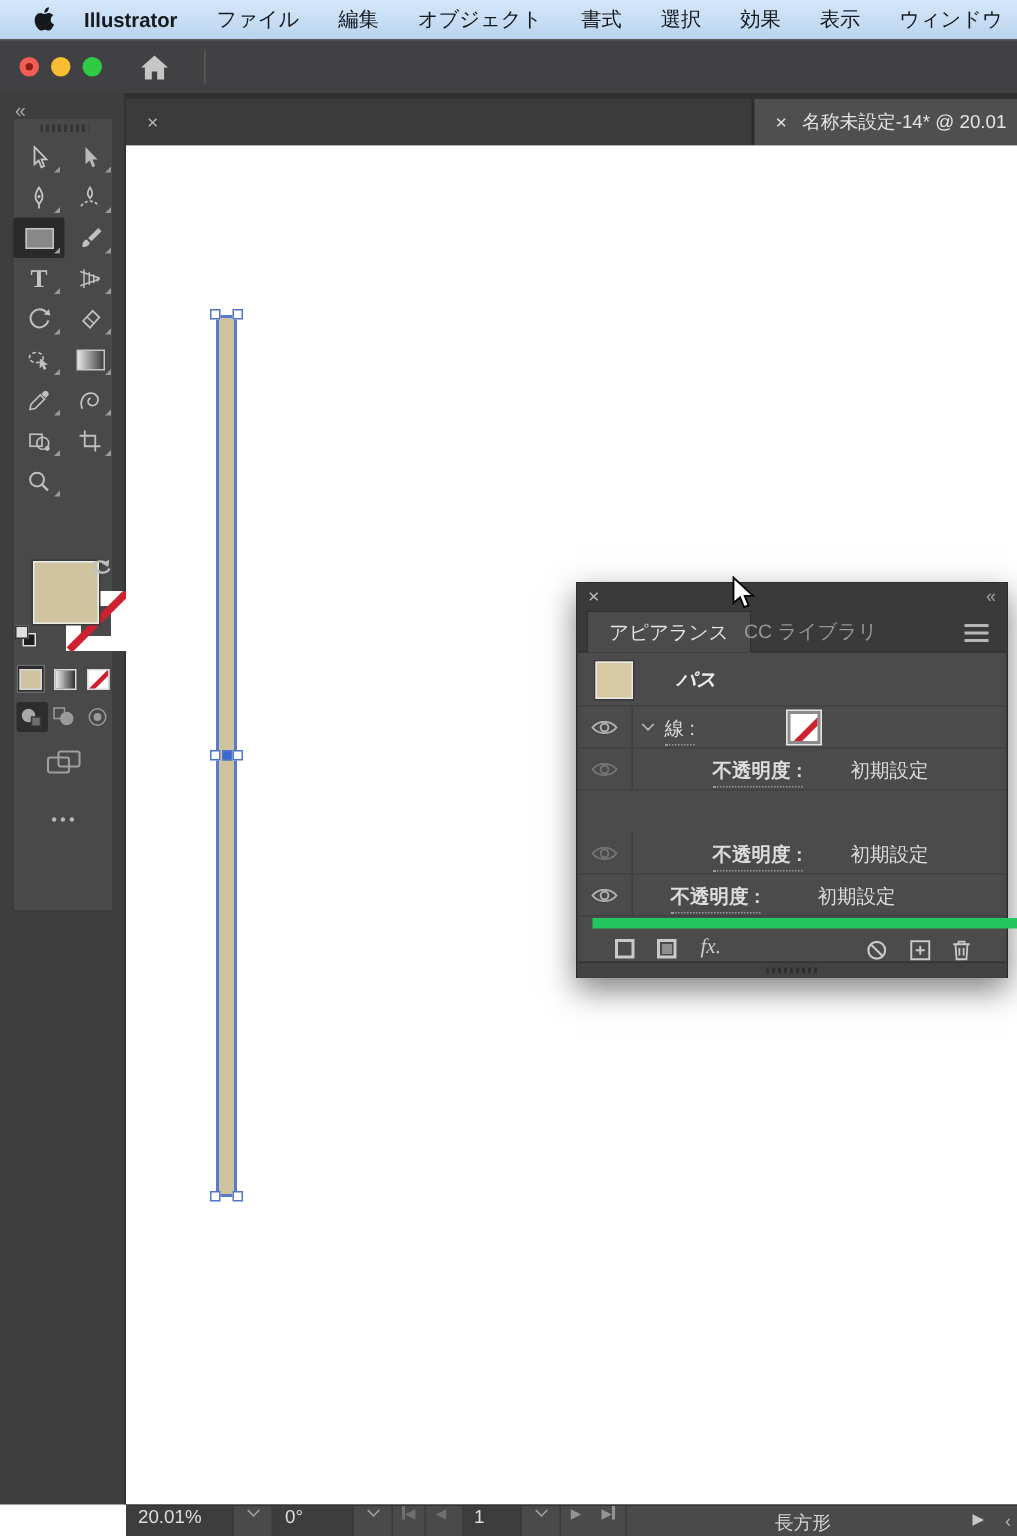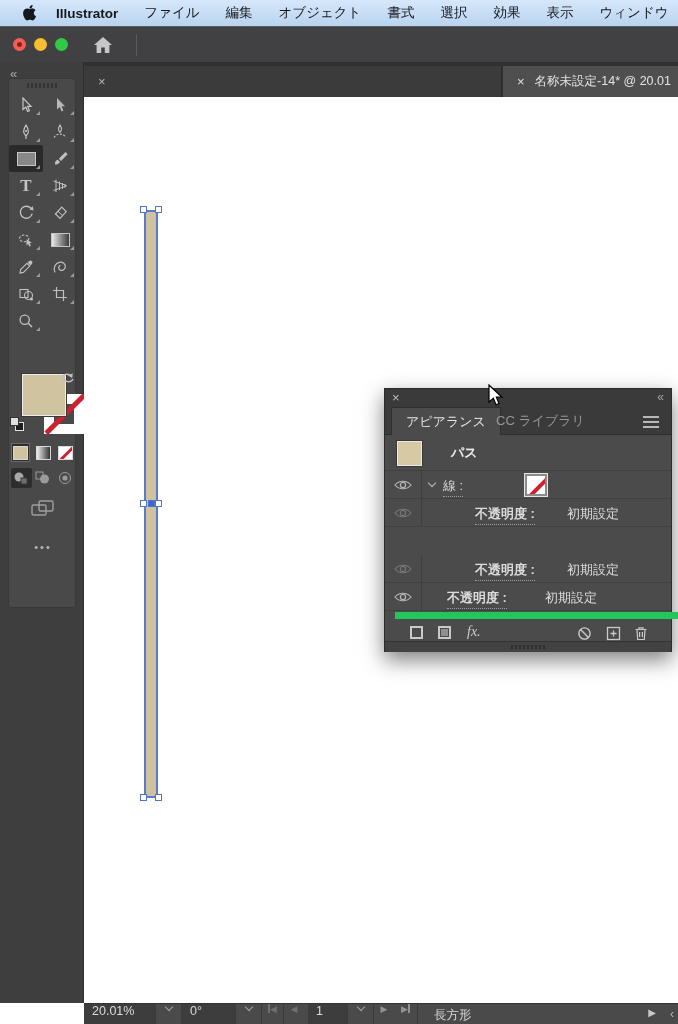--- a/index.html
+++ b/index.html
@@ -95,21 +95,21 @@
   .ap-tab.inactive { left:97px; color:#979797; }
   .hamburger { position:absolute; right:12px; top:9px; width:16px; height:2px; background:#b8b8b8;
     box-shadow:0 5px 0 #b8b8b8, 0 10px 0 #b8b8b8; }
   .ap-row { position:absolute; left:0; width:100%; border-bottom:1px solid #414141; }
   .ap-row .vline { position:absolute; left:36px; top:0; bottom:0; width:1px; background:#3e3e3e; }
   .eye { position:absolute; left:9px; top:50%; transform:translateY(-50%); }
   .eye.dim { opacity:.4; }
   .chev { display:inline-block; width:6px; height:6px; border-right:1.7px solid #c0c0c0; border-bottom:1.7px solid #c0c0c0; transform:rotate(45deg); }
   .row-chev { position:absolute; left:44px; top:9px; }
   .dotted { border-bottom:1px dotted #9a9a9a; padding-bottom:1px; }
-  .target-row { top:46px; height:36px; }
+  .target-row { top:46px; height:36px;font-style:italic; }
   .target-row .thumb { position:absolute; left:12px; top:6px; width:25px; height:25px; background:#d6c9a3; border:1px solid #e9e9e9; box-shadow:0 0 0 1px #3a3a3a;}
   .target-row .lbl { position:absolute; left:66px; top:9px; font-weight:bold; color:#ececec; }
   .row-stroke { top:82px; height:28px; }
   .row-stroke .lbl { position:absolute; left:58px; top:6px; }
   .none-box { position:absolute; left:140px; top:3px; width:22px; height:22px; background:#fff; border:2px solid #8b8b8b; outline:1px solid #e5e5e5; overflow:hidden; }
   .none-box .none-slash { left:-4px; top:8px; width:34px; height:4px; }
   .row-op { height:28px; }
   .row-op .lbl { position:absolute; left:90px; top:6px; font-weight:bold; }
   .row-op .val { position:absolute; left:182px; top:6px; }
   .row-op.op1 { top:110px; } .row-op.op2 { top:166px; }
@@ -132,21 +132,21 @@
   .statusbar { position:absolute; left:84px; top:1003px; width:594px; height:21px;
     background:#4a4a4a; border-top:1px solid #333; color:#dcdcdc; font-size:12.5px; }
   .sb-cell { position:absolute; top:0; height:21px; display:flex; align-items:flex-start; border-right:1px solid #3a3a3a; }
   .sb-field { background:#3d3d3d; padding-left:8px; }
   .sb-chev { justify-content:center; }
   .sb-chev .chev { border-color:#a5a5a5; }
   .navarrow { font-size:9px; color:#6f6f6f; }
   .navarrow.fwd { color:#939393; }
   .navbar { display:inline-block; width:2px; height:9px; background:#6f6f6f; vertical-align:middle; }
   .navbar.fwd { background:#939393; }
-  .obj-label { position:absolute; left:350px; top:3px; width:120px; text-align:left; color:#d6d6d6; }
+  .obj-label { position:absolute; left:350px; top:3px; width:120px; text-align:right; color:#d6d6d6; }
   .sb-right { position:absolute; right:22px; top:3px; color:#c9c9c9; font-size:10px; }
   .sb-corner { position:absolute; right:4px; top:3px; color:#b5b5b5; font-size:12px; }
   
   .cursor { position:absolute; left:487px; top:384px; z-index:50; }
 </style>
 </head>
 <body>
 
 <div id="app">
 

